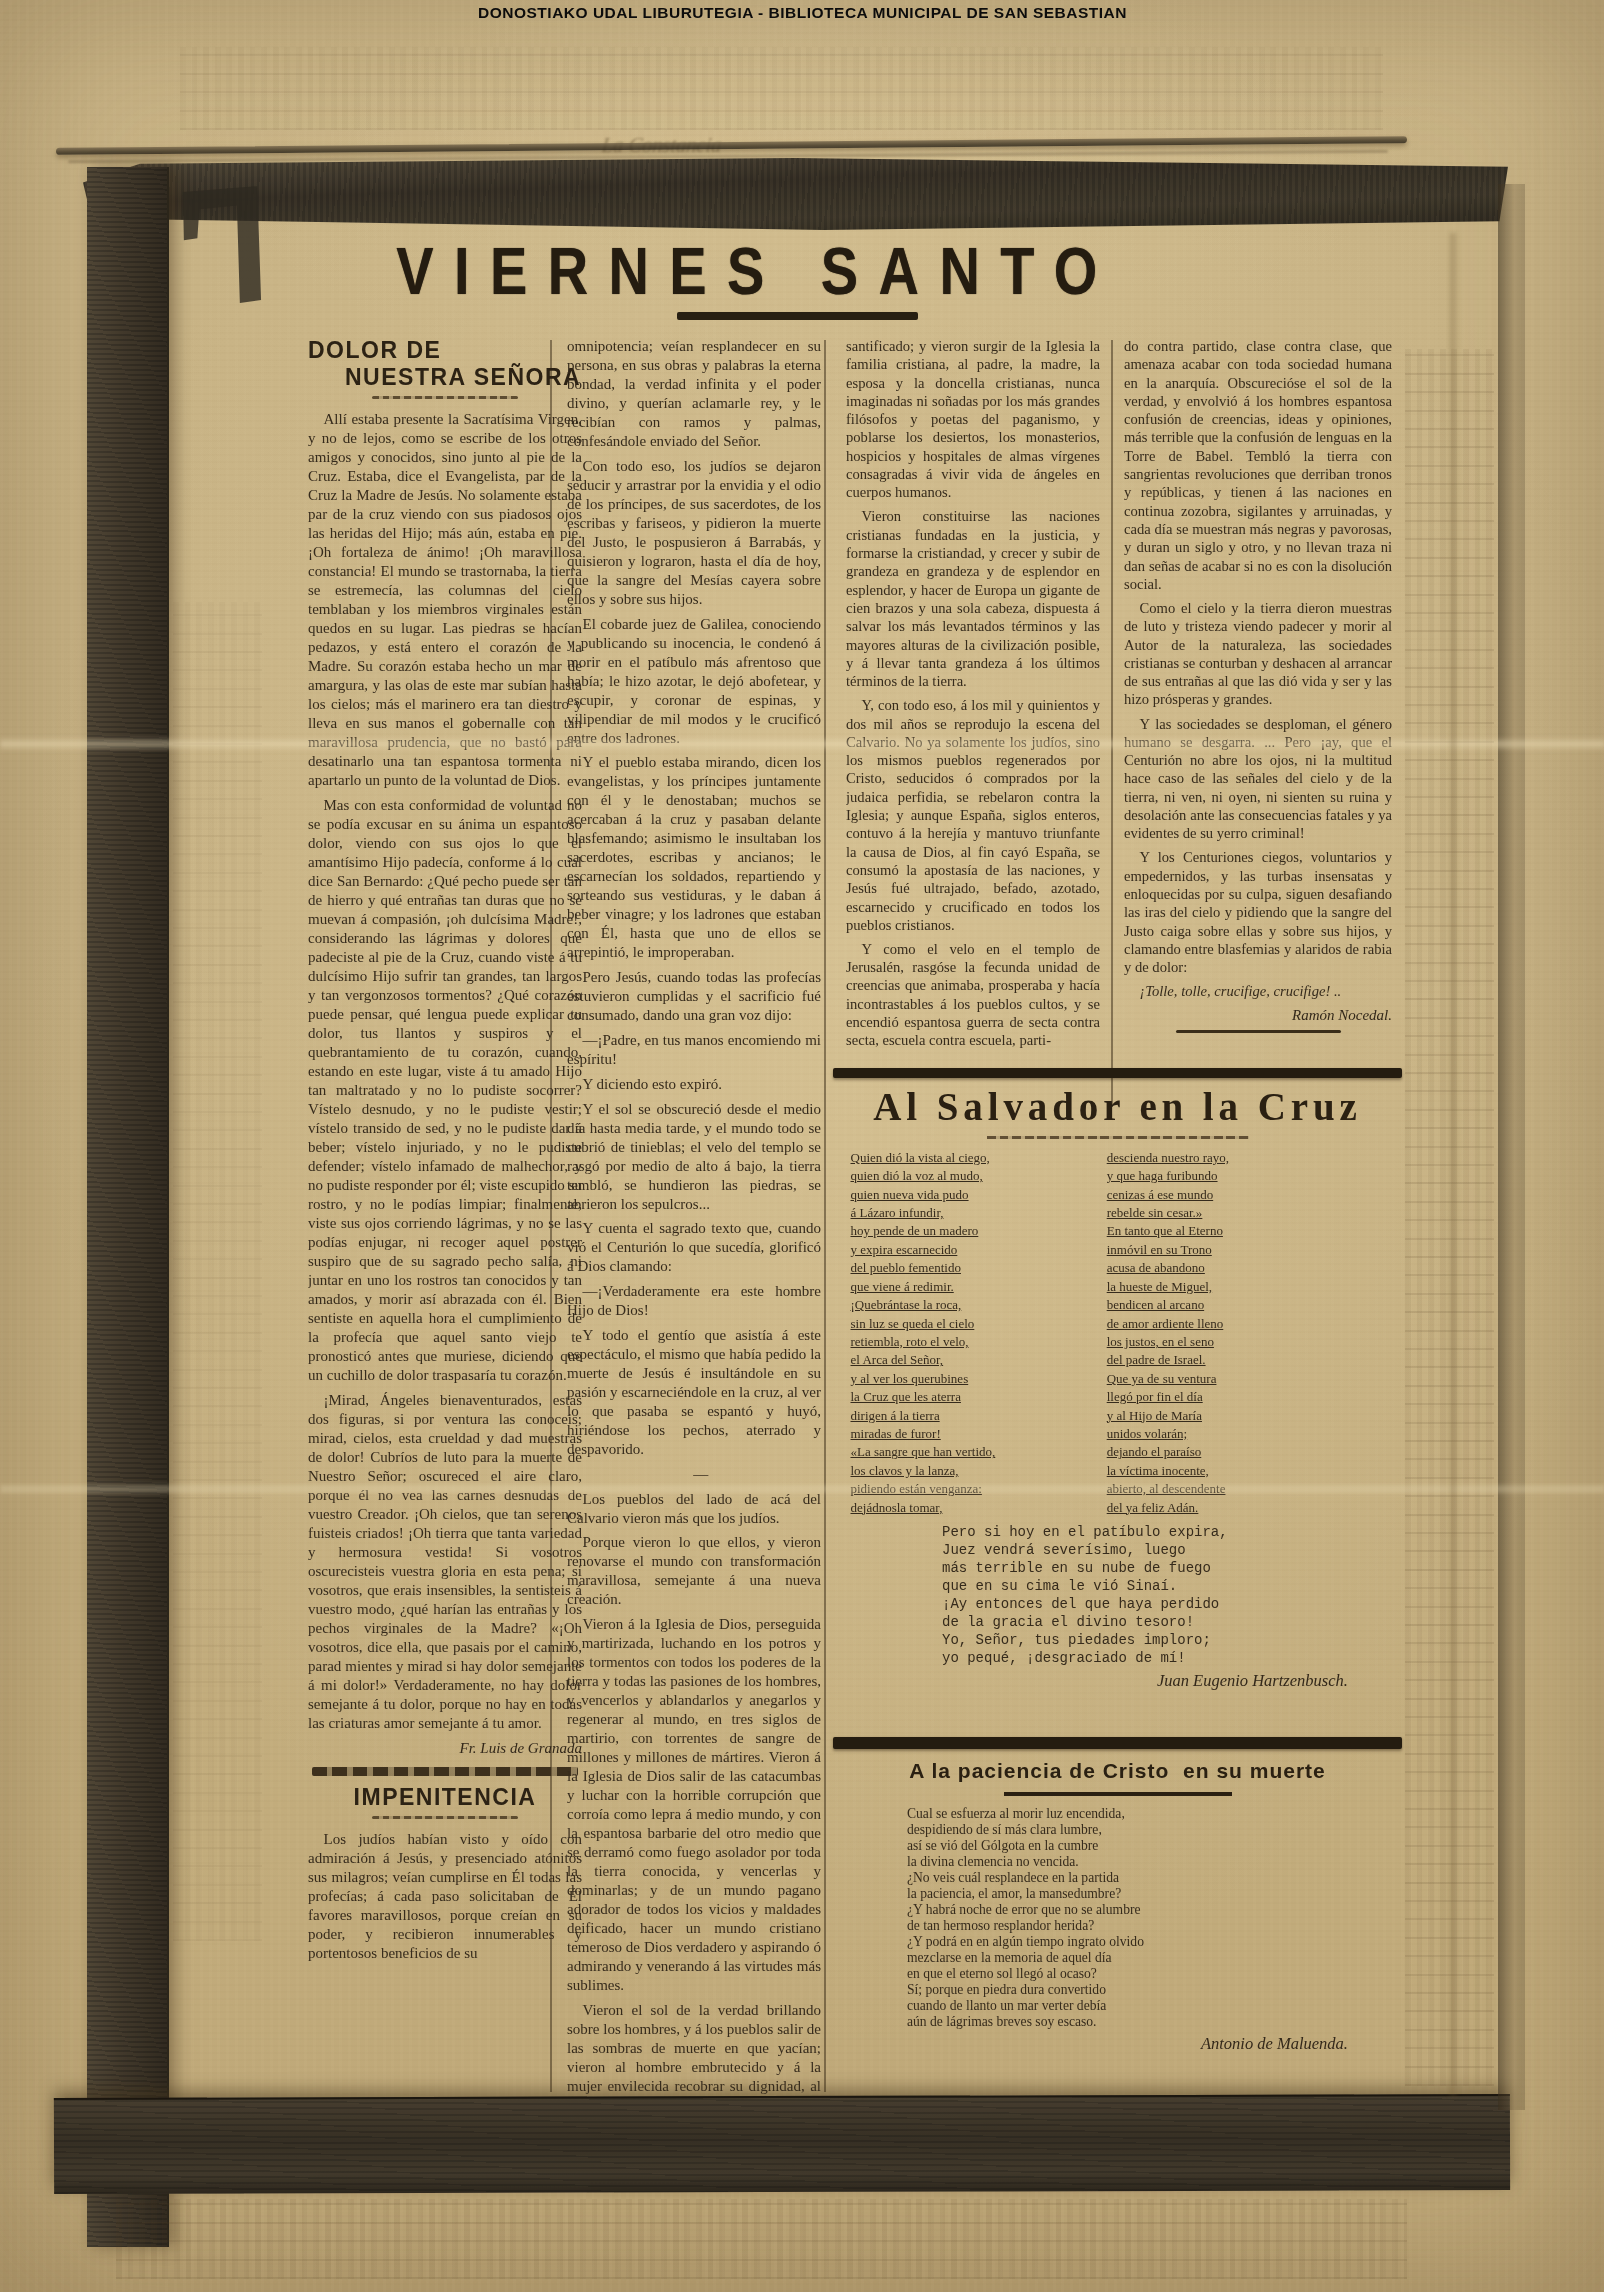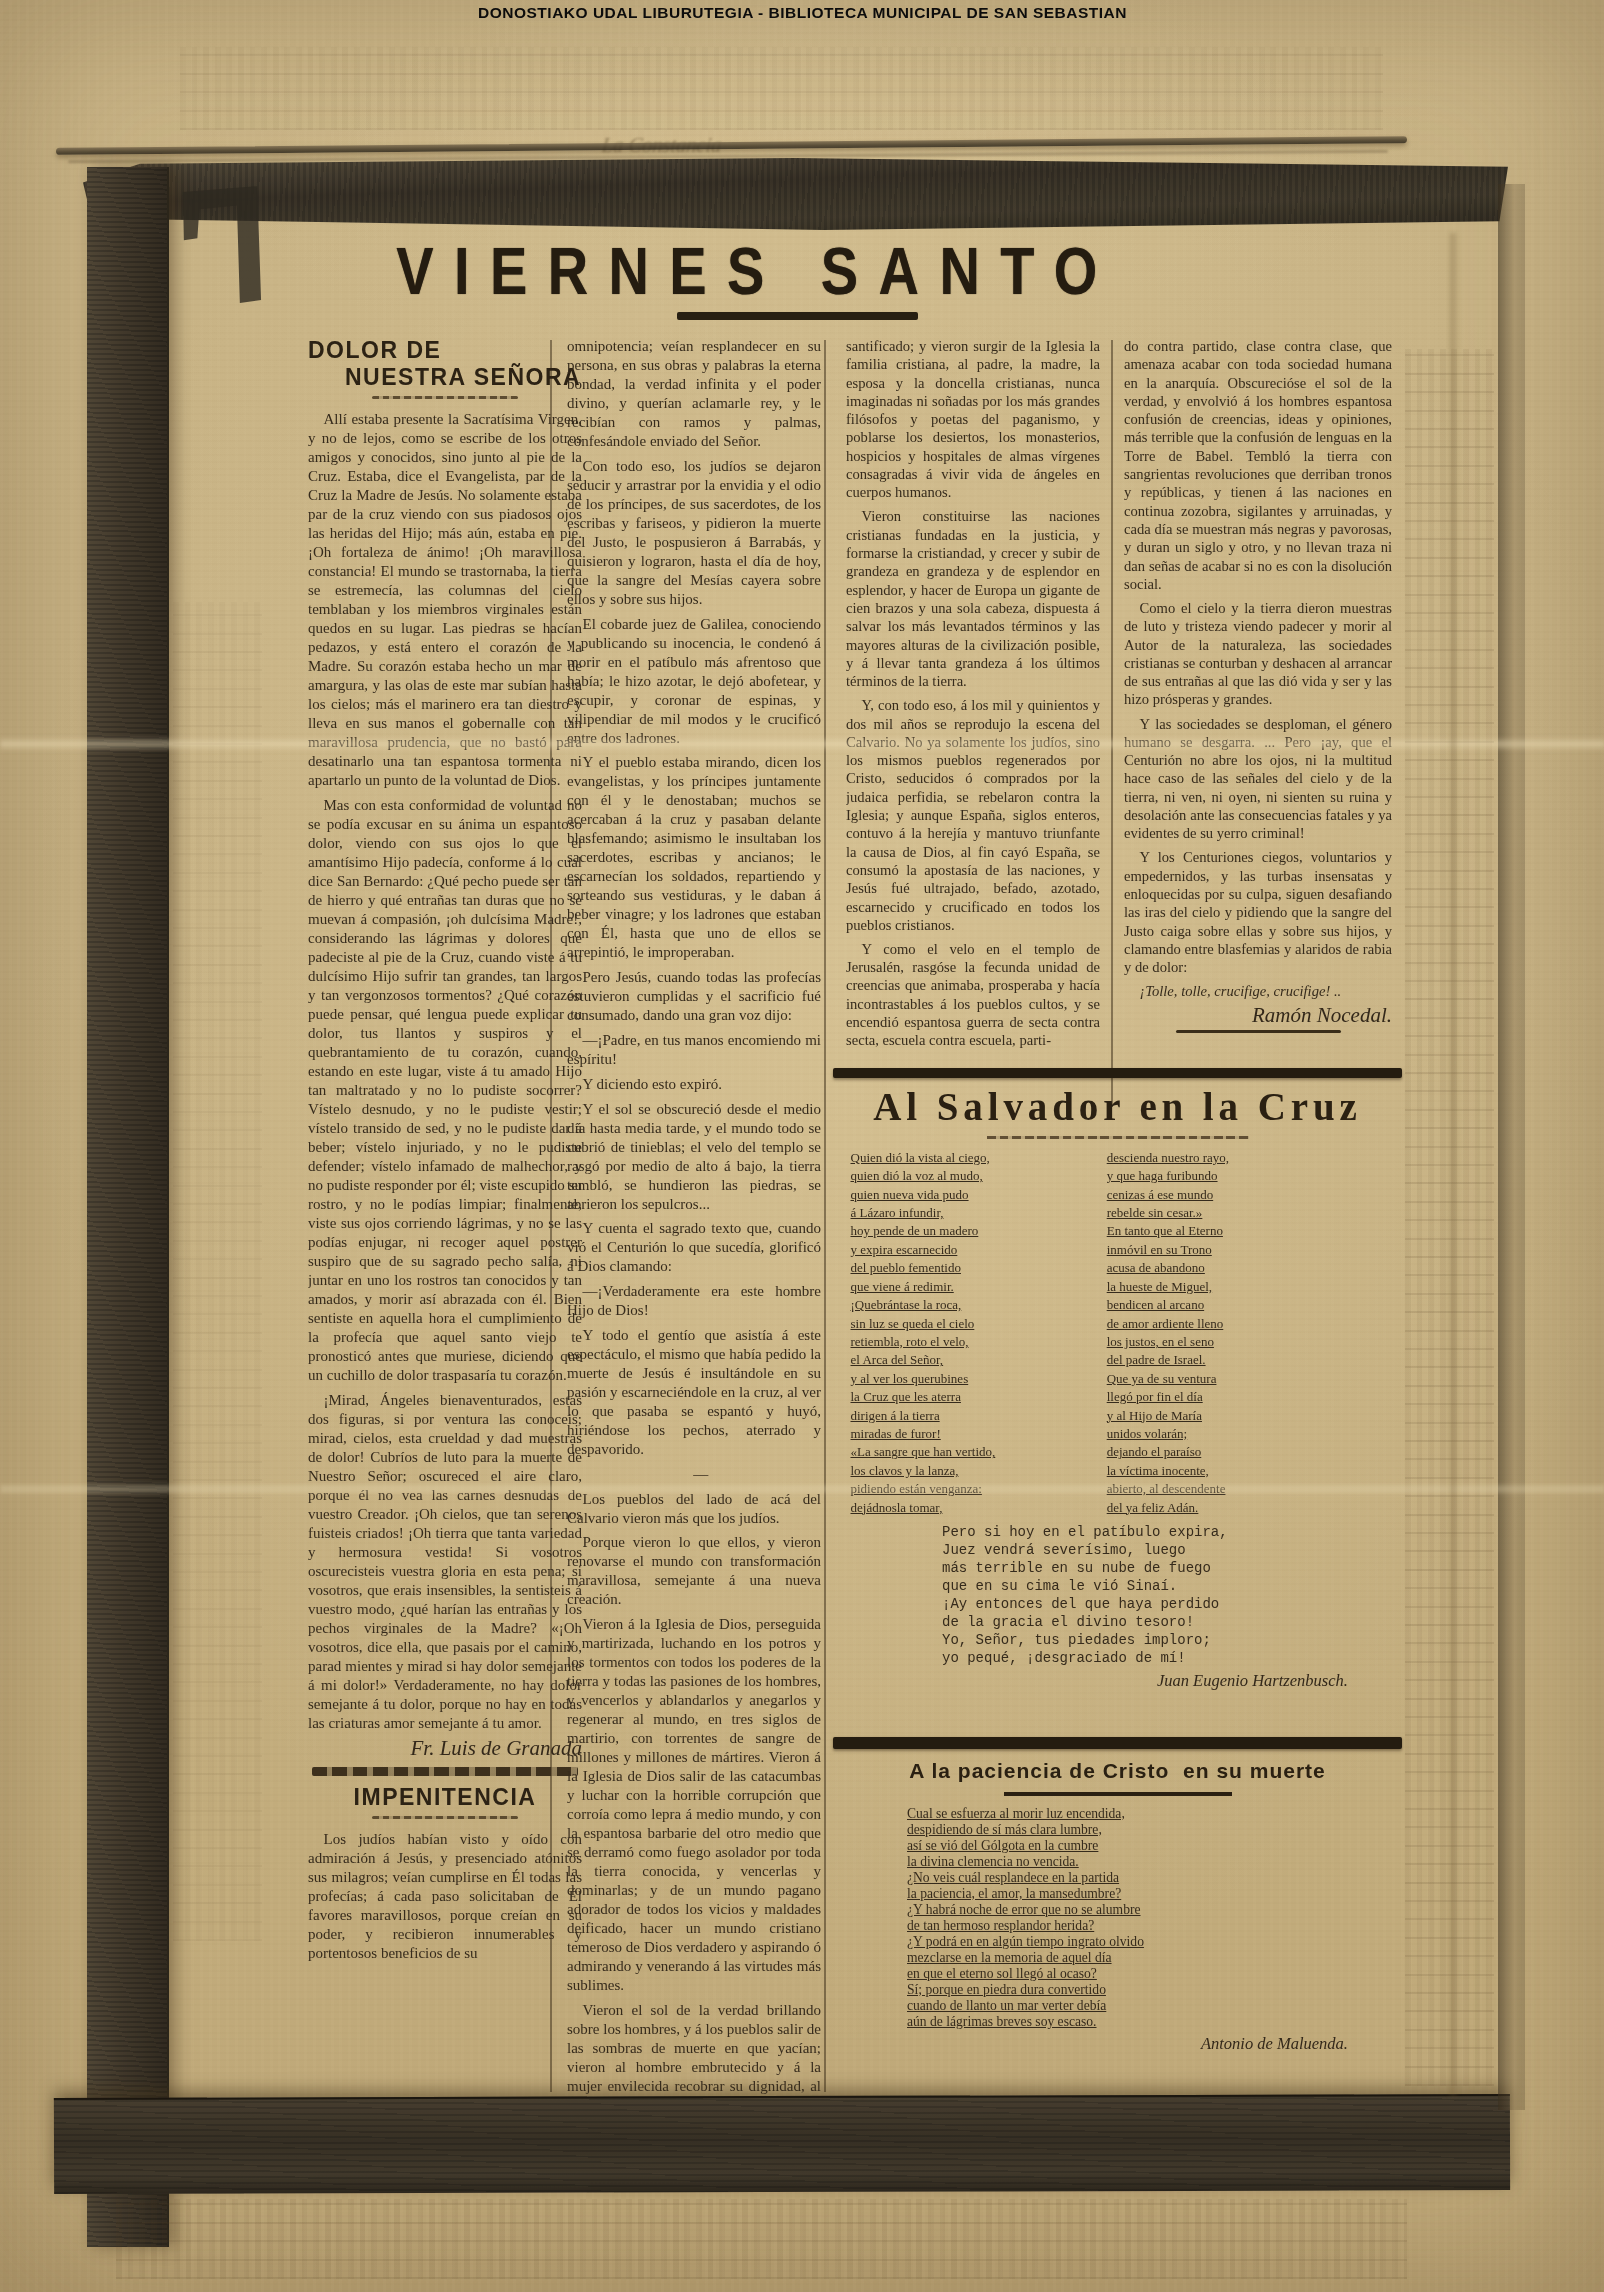--- a/index.html
+++ b/index.html
@@ -116,21 +116,21 @@
     font-size:23px;line-height:27px;letter-spacing:1.5px;margin:0 0 1.9px;text-indent:0;
     text-align:left;
   }
   .art-head .ind{margin-left:37px;}
   .art-head.center{text-align:center;margin-top:5.8px;}
   .squiggle{
     height:2.9px;width:146px;margin:4.9px auto 11.6px;border-radius:1.9px;opacity:.85;
     background:repeating-linear-gradient(90deg,#4a3a22 0 6.8px, rgba(74,58,34,.25) 6.8px 10.7px);
   }
   .sig{
-    text-align:right;font-style:italic;font-size:21px;margin:3.9px 7.8px 3.9px 0;text-indent:0;
+    text-align:right;font-style:italic;font-size:15px;margin:3.9px 7.8px 3.9px 0;text-indent:0;
     color:#33281a;
   }
   .fancy-rule{
     height:8.7px;margin:9.7px 3.9px 7.8px;border-radius:1.9px;
     background:repeating-linear-gradient(90deg,#3d301d 0 14.6px, rgba(61,48,29,.35) 14.6px 20.4px);
   }
   .divider-dash{text-align:center;text-indent:0;letter-spacing:1.9px;margin:7.8px 0;}
   .end-rule{
     width:165px;height:2.9px;margin:3.9px auto 0;background:#3a2d19;border-radius:1.9px;
   }
@@ -151,21 +151,21 @@
   .head-underline{width:228px;height:3.9px;background:#2a2012;margin:6.8px auto 1.9px;}
   .dash-rule{
     width:262px;height:2.9px;margin:7.8px auto 1.9px;opacity:.8;
     background:repeating-linear-gradient(90deg,#45341e 0 8.7px, rgba(69,52,30,.2) 8.7px 12.6px);
   }
   .poem-cols{display:flex;margin-top:9.7px;}
   .poem{white-space:pre-line;font-size:13px;line-height:18.4px;text-decoration:underline;}
   .poem.pleft{width:264px;padding-left:17.5px;box-sizing:border-box;}
   .poem.pright{width:291px;padding-left:9.7px;box-sizing:border-box;}
   .final-stanza{white-space:pre-line;font-size:14px;line-height:18px;margin:5.8px 0 0 109px;font-family:Liberation Mono, monospace;}
-  .sonnet{white-space:pre-line;font-size:13.6px;line-height:16px;margin:9.7px 0 0 74px;text-decoration:underline;}
+  .sonnet{white-space:pre-line;font-size:13.6px;line-height:16px;margin:9.7px 0 0 74px;}
   .section .sig{font-size:16.5px;margin-right:54px;}
   
   .bleed{
     position:absolute;pointer-events:none;filter:blur(0.7px);
     background-image:
       repeating-linear-gradient(0deg, rgba(88,66,38,.13) 0 1.9px, transparent 1.9px 18.4px),
       repeating-linear-gradient(90deg, rgba(88,66,38,.07) 0 5.8px, transparent 5.8px 11.6px);
   }
   .bleed.b-right{left:1405px;top:349px;width:89px;height:1737px;}
   .bleed.b-top{left:180px;top:47px;width:1203px;height:83px;opacity:.6;}

